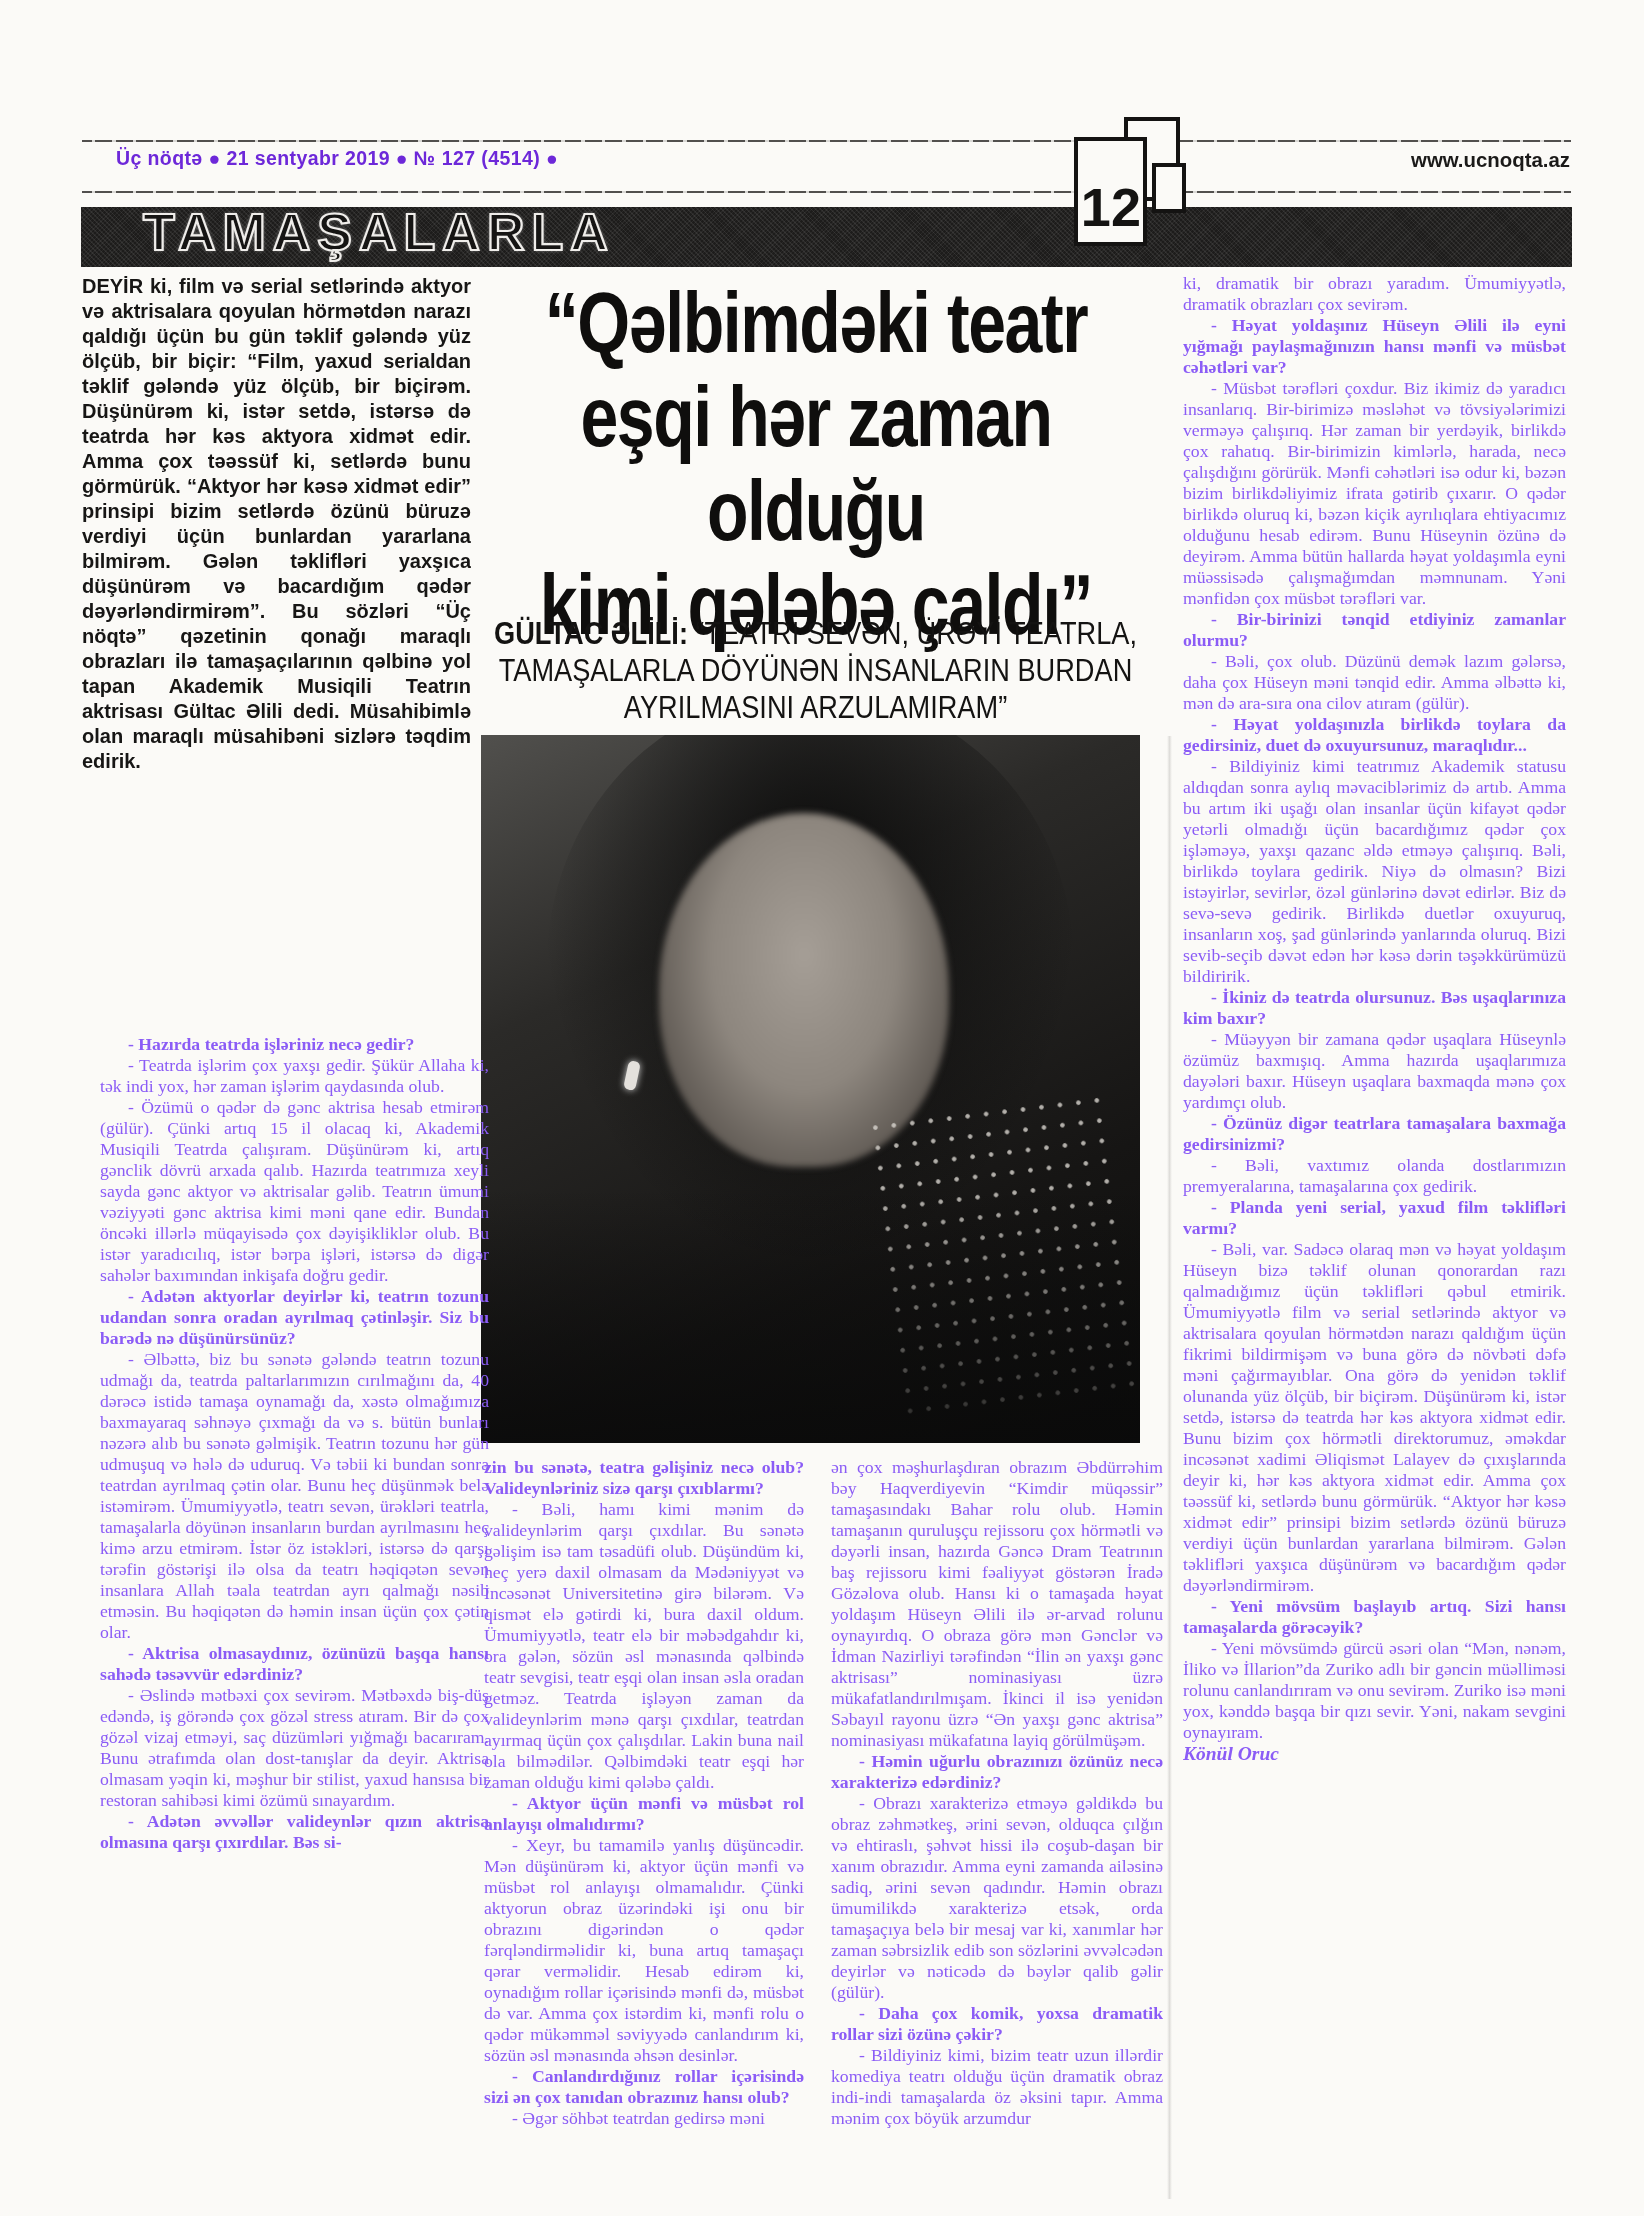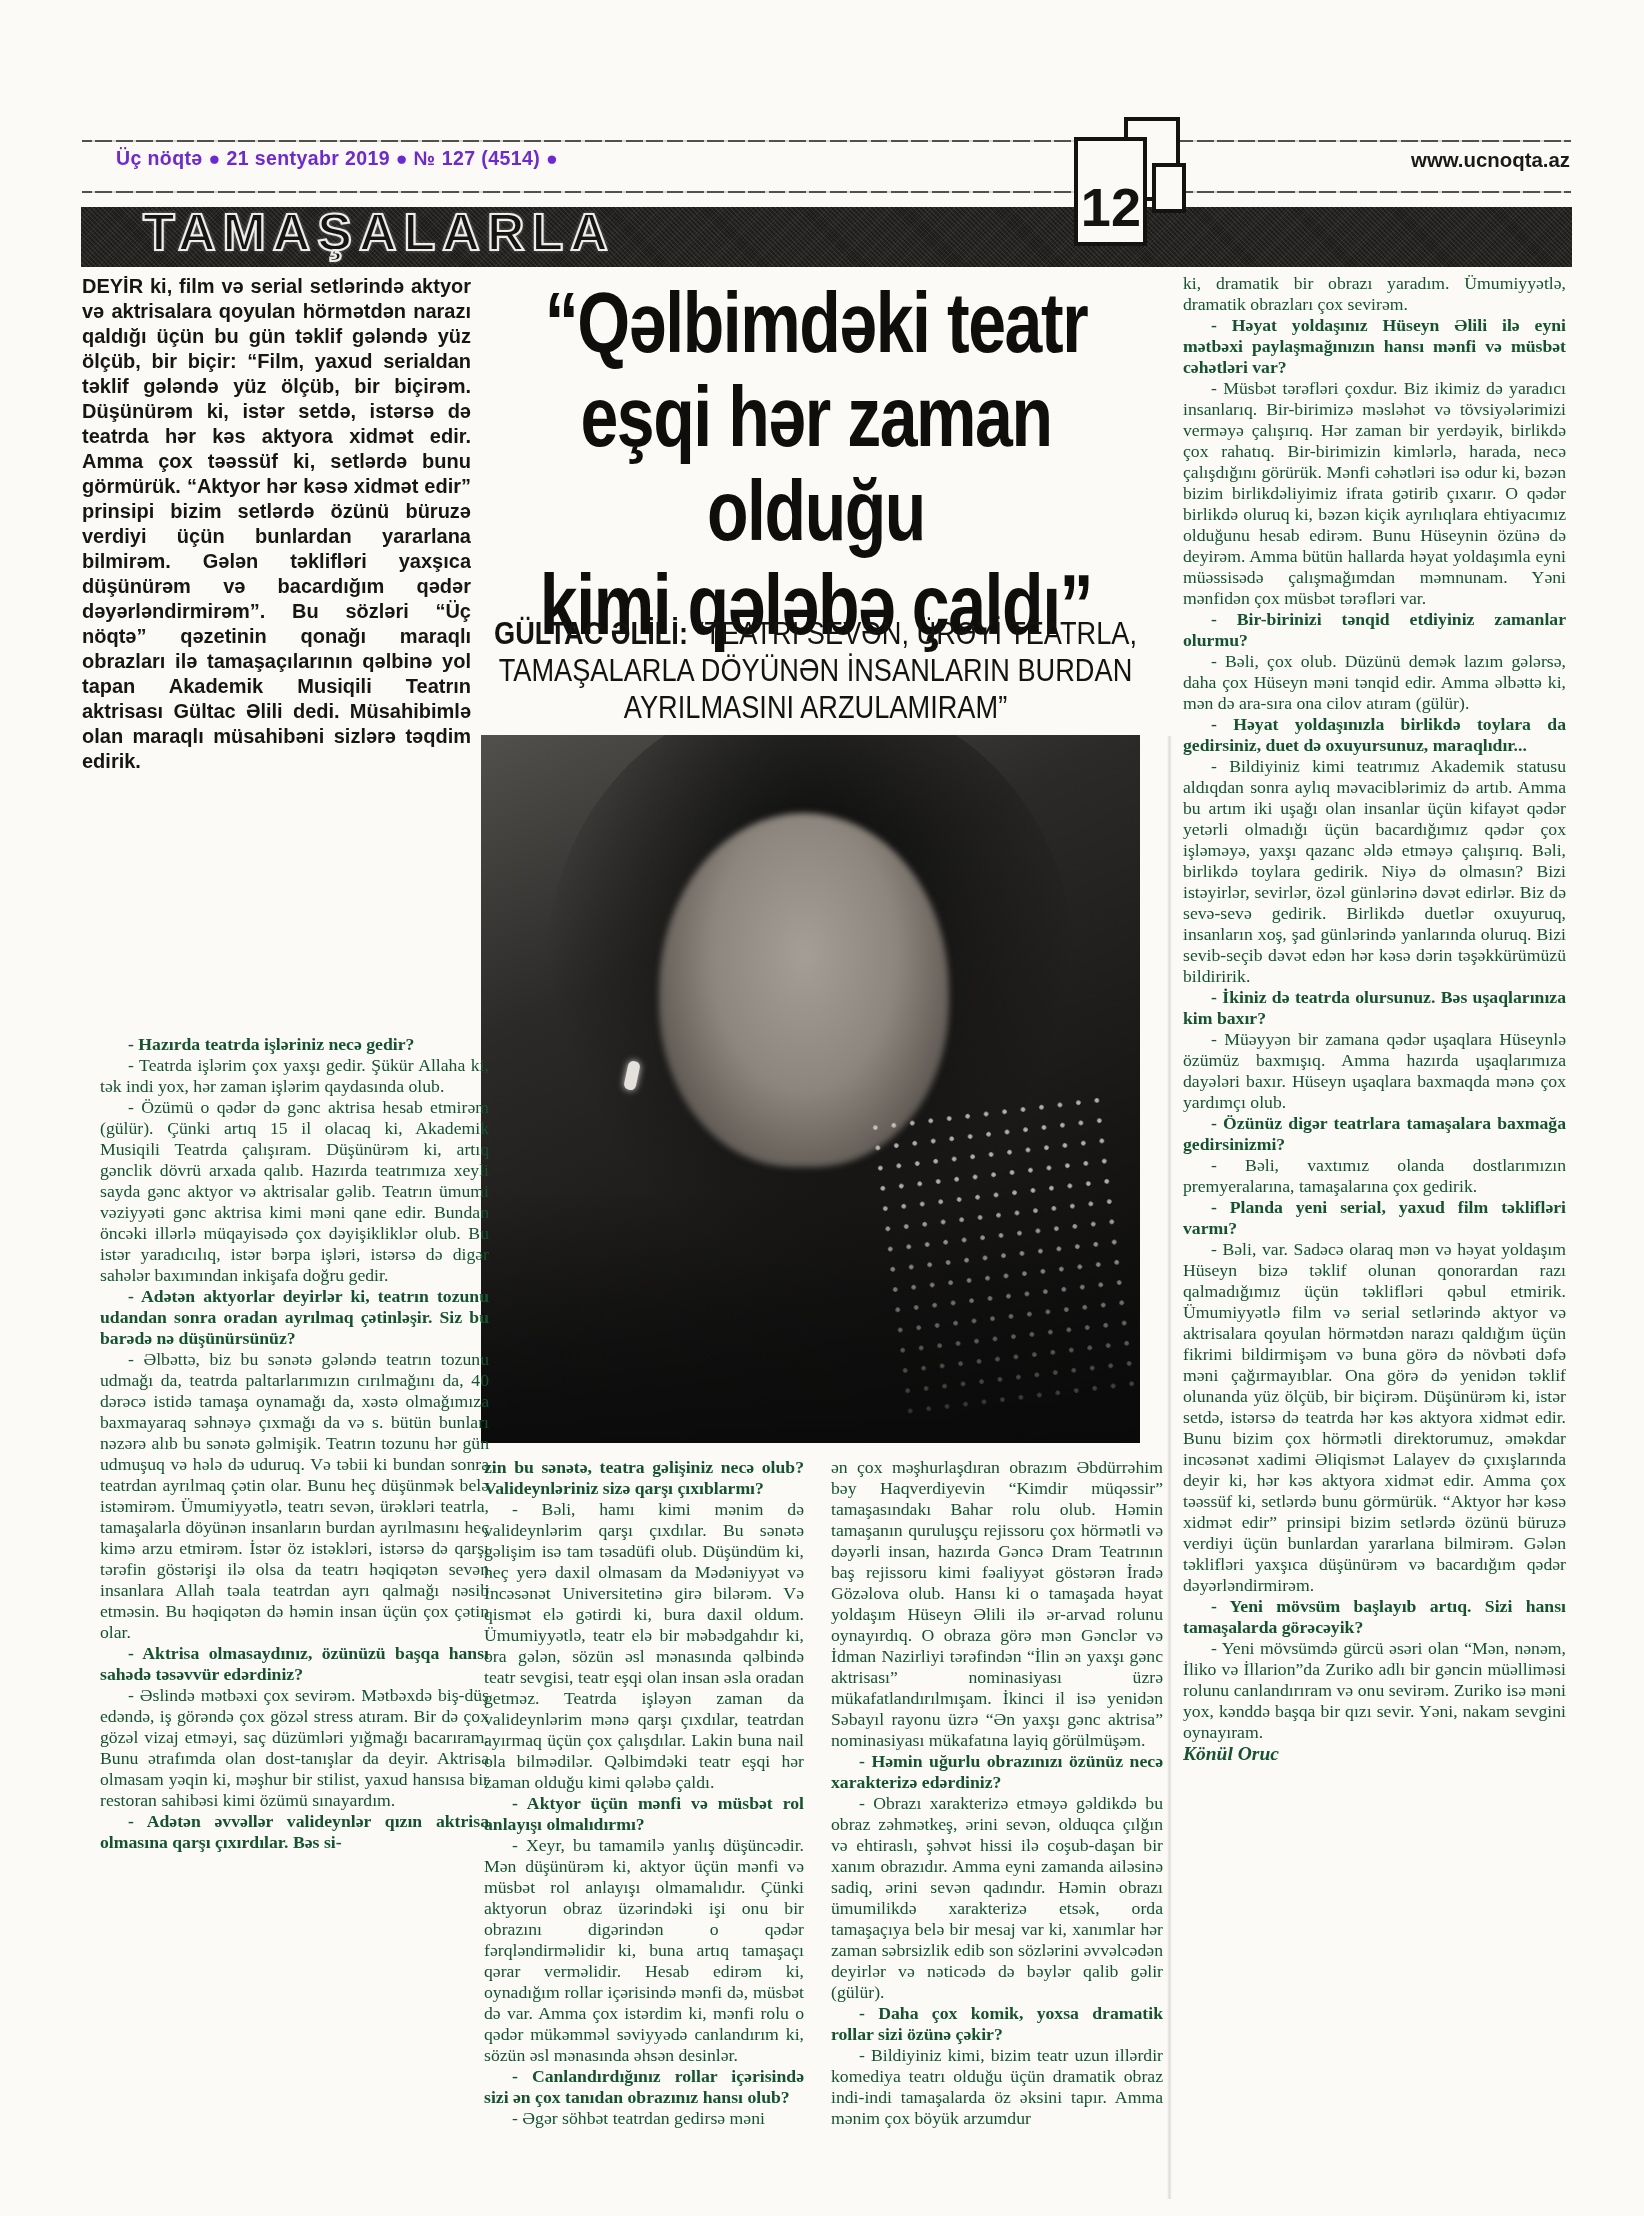--- a/index.html
+++ b/index.html
@@ -45,21 +45,21 @@
   .photo .face{position:absolute;left:27%;top:11%;width:44%;height:50%;border-radius:50% 50% 46% 46%;
     background:radial-gradient(ellipse at 50% 40%,#a59e96 0%,#8d867e 45%,#5f5953 76%,rgba(40,38,36,0) 98%);
     filter:blur(3.1px);}
   .photo .shade{position:absolute;left:0;bottom:0;width:100%;height:36%;
     background:linear-gradient(rgba(10,10,10,0),rgba(10,10,10,.85));}
   .photo .earring{position:absolute;left:22%;top:46%;width:11.5px;height:29px;background:#e4e1dc;
     border-radius:5.3px;transform:rotate(12deg);box-shadow:0 0 7px rgba(255,255,255,.8);}
   .photo .sequins{position:absolute;right:3%;bottom:4%;width:36%;height:44%;opacity:.8;transform:rotate(-7deg);
     background:radial-gradient(circle,#d9d5cf 0 1.8px,rgba(0,0,0,0) 2.7px);background-size:18.6px 20.4px;}
   
-  .col{position:absolute;overflow:hidden;font-size:17.7px;line-height:21px;text-align:justify;color:#14532d;}
+  .col{position:absolute;overflow:hidden;font-size:17.7px;line-height:21px;text-align:justify;color:#8b5cf6;}
   .qa{margin:0;text-indent:28px;}
   .qa.q,.qa.qcont{font-weight:bold;}
   .qa.qcont,.qa.acont{text-indent:0;}
   .intro{position:absolute;left:82px;top:274px;width:389px;height:756px;overflow:hidden;
     font-family:"Liberation Sans",sans-serif;font-weight:bold;font-size:20px;line-height:25px;
     text-align:justify;color:#171615;}
   .col-left{left:100px;top:1034px;width:389px;height:1128px;}
   .col-m1{left:484px;top:1457px;width:320px;height:742px;}
   .col-m2{left:831px;top:1457px;width:332px;height:742px;}
   .col-right{left:1183px;top:273px;width:383px;height:1928px;}
@@ -129,21 +129,21 @@
   <div class="col col-m2">
       <p class="qa acont">ən çox məşhurlaşdıran obrazım Əbdürrəhim bəy Haqverdiyevin “Kimdir müqəssir” tamaşasındakı Bahar rolu olub. Həmin tamaşanın quruluşçu rejissoru çox hörmətli və dəyərli insan, hazırda Gəncə Dram Teatrının baş rejissoru kimi fəaliyyət göstərən İradə Gözəlova olub. Hansı ki o tamaşada həyat yoldaşım Hüseyn Əlili ilə ər-arvad rolunu oynayırdıq. O obraza görə mən Gənclər və İdman Nazirliyi tərəfindən “İlin ən yaxşı gənc aktrisası” nominasiyası üzrə mükafatlandırılmışam. İkinci il isə yenidən Səbayıl rayonu üzrə “Ən yaxşı gənc aktrisa” nominasiyası mükafatına layiq görülmüşəm.</p>
       <p class="qa q">- Həmin uğurlu obrazınızı özünüz necə xarakterizə edərdiniz?</p>
       <p class="qa a">- Obrazı xarakterizə etməyə gəldikdə bu obraz zəhmətkeş, ərini sevən, olduqca çılğın və ehtiraslı, şəhvət hissi ilə coşub-daşan bir xanım obrazıdır. Amma eyni zamanda ailəsinə sadiq, ərini sevən qadındır. Həmin obrazı ümumilikdə xarakterizə etsək, orda tamaşaçıya belə bir mesaj var ki, xanımlar hər zaman səbrsizlik edib son sözlərini əvvəlcədən deyirlər və nəticədə də bəylər qalib gəlir (gülür).</p>
       <p class="qa q">- Daha çox komik, yoxsa dramatik rollar sizi özünə çəkir?</p>
       <p class="qa a">- Bildiyiniz kimi, bizim teatr uzun illərdir komediya teatrı olduğu üçün dramatik obraz indi-indi tamaşalarda öz əksini tapır. Amma mənim çox böyük arzumdur</p>
     </div>
   <div class="col col-right">
     <div>
         <p class="qa acont">ki, dramatik bir obrazı yaradım. Ümumiyyətlə, dramatik obrazları çox sevirəm.</p>
-        <p class="qa q">- Həyat yoldaşınız Hüseyn Əlili ilə eyni mətbəxi paylaşmağınızın hansı mənfi və müsbət cəhətləri var?</p>
+        <p class="qa q">- Həyat yoldaşınız Hüseyn Əlili ilə eyni yığmağı paylaşmağınızın hansı mənfi və müsbət cəhətləri var?</p>
         <p class="qa a">- Müsbət tərəfləri çoxdur. Biz ikimiz də yaradıcı insanlarıq. Bir-birimizə məsləhət və tövsiyələrimizi verməyə çalışırıq. Hər zaman bir yerdəyik, birlikdə çox rahatıq. Bir-birimizin kimlərlə, harada, necə çalışdığını görürük. Mənfi cəhətləri isə odur ki, bəzən bizim birlikdəliyimiz ifrata gətirib çıxarır. O qədər birlikdə oluruq ki, bəzən kiçik ayrılıqlara ehtiyacımız olduğunu hesab edirəm. Bunu Hüseynin özünə də deyirəm. Amma bütün hallarda həyat yoldaşımla eyni müəssisədə çalışmağımdan məmnunam. Yəni mənfidən çox müsbət tərəfləri var.</p>
         <p class="qa q">- Bir-birinizi tənqid etdiyiniz zamanlar olurmu?</p>
         <p class="qa a">- Bəli, çox olub. Düzünü demək lazım gələrsə, daha çox Hüseyn məni tənqid edir. Amma əlbəttə ki, mən də ara-sıra ona cilov atıram (gülür).</p>
         <p class="qa q">- Həyat yoldaşınızla birlikdə toylara da gedirsiniz, duet də oxuyursunuz, maraqlıdır...</p>
         <p class="qa a">- Bildiyiniz kimi teatrımız Akademik statusu aldıqdan sonra aylıq məvaciblərimiz də artıb. Amma bu artım iki uşağı olan insanlar üçün kifayət qədər yetərli olmadığı üçün bacardığımız qədər çox işləməyə, yaxşı qazanc əldə etməyə çalışırıq. Bəli, birlikdə toylara gedirik. Niyə də olmasın? Bizi istəyirlər, sevirlər, özəl günlərinə dəvət edirlər. Biz də sevə-sevə gedirik. Birlikdə duetlər oxuyuruq, insanların xoş, şad günlərində yanlarında oluruq. Bizi sevib-seçib dəvət edən hər kəsə dərin təşəkkürümüzü bildiririk.</p>
         <p class="qa q">- İkiniz də teatrda olursunuz. Bəs uşaqlarınıza kim baxır?</p>
         <p class="qa a">- Müəyyən bir zamana qədər uşaqlara Hüseynlə özümüz baxmışıq. Amma hazırda uşaqlarımıza dayələri baxır. Hüseyn uşaqlara baxmaqda mənə çox yardımçı olub.</p>
         <p class="qa q">- Özünüz digər teatrlara tamaşalara baxmağa gedirsinizmi?</p>
         <p class="qa a">- Bəli, vaxtımız olanda dostlarımızın premyeralarına, tamaşalarına çox gedirik.</p>
         <p class="qa q">- Planda yeni serial, yaxud film təklifləri varmı?</p>

